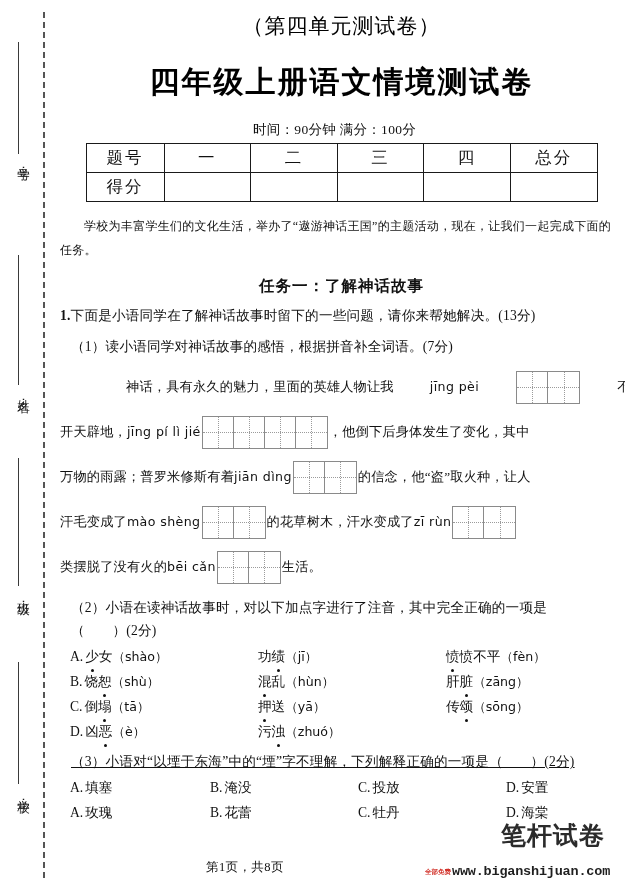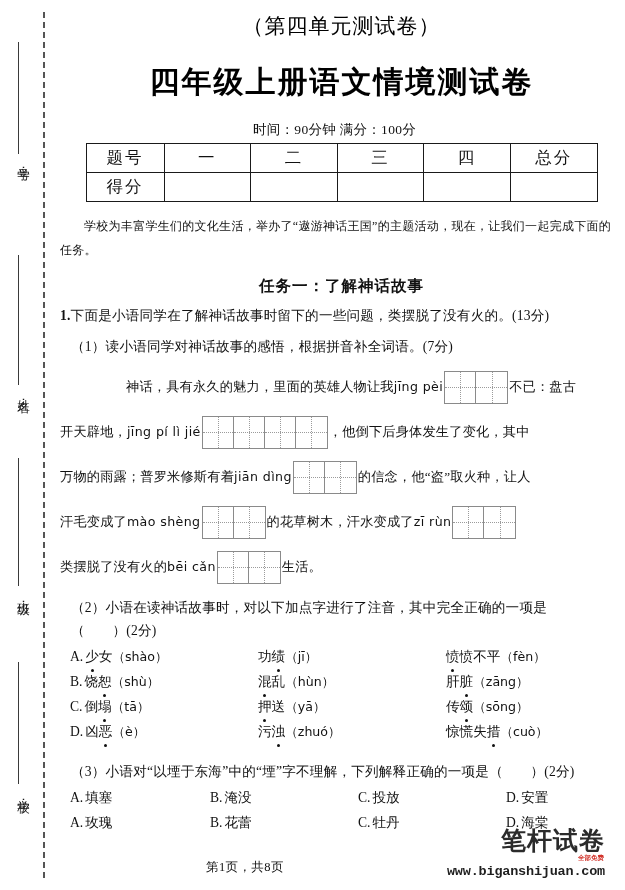--- a/index.html
+++ b/index.html
@@ -126,21 +126,21 @@
   
   .blank-row {
     display: flex;
     align-items: center;
     flex-wrap: nowrap;
     margin: 12px 8px 0 2px;
     font-size: 13.2px;
     line-height: 1.4;
     letter-spacing: 0.2px;
   }
-  .blank-row.pad-left { padding-left: 66px; }
+  .blank-row.pad-left { padding-left: 66px; gap: 36px; }
   .py {
     font-family: "DejaVu Sans", sans-serif;
     font-size: 12.6px;
     letter-spacing: 0.4px;
     white-space: nowrap;
   }
   .txt { white-space: nowrap; }
 
   .grid {
     display: flex;
@@ -228,22 +228,21 @@
     font-weight: 700;
     color: #2b2b2b;
     letter-spacing: 1px;
     line-height: 1;
     margin-left: 26px;
     font-family: "Liberation Sans", sans-serif;
   }
   #watermark-row {
     display: flex;
     align-items: flex-end;
-    margin-top: 2px;
-    flex-direction: column;
+    margin-top: 17px;
   }
   #watermark-badge {
     font-size: 6.5px;
     font-weight: 700;
     color: #d2322a;
     line-height: 1;
     margin-bottom: 3px;
     margin-right: 1px;
     white-space: nowrap;
   }
@@ -309,21 +308,21 @@
       <td></td>
     </tr>
   </tbody>
     </table>
 
   <div class="para indent">学校为丰富学生们的文化生活，举办了“遨游神话王国”的主题活动，现在，让我们一起完成下面的任务。</div>
 
   <div id="task-heading">任务一：了解神话故事</div>
 
   <div class="q-line">
-    <span class="q-num">1.</span><span>下面是小语同学在了解神话故事时留下的一些问题，类摆脱了没有火的。(13分)</span>
+    <span class="q-num">1.</span><span>下面是小语同学在了解神话故事时留下的一些问题，请你来帮她解决。(13分)</span>
   </div>
 
   <div class="q-line sub-q">（1）读小语同学对神话故事的感悟，根据拼音补全词语。(7分)</div>
 
   <div class="blank-row pad-left">
     <span class="txt">神话，具有永久的魅力，里面的英雄人物让我</span>
     <span class="py">jīng pèi</span>
     <span class="grid">
       <span class="cell"></span>
       <span class="cell"></span>
@@ -454,29 +453,23 @@
         <span class="dotted-char">恶</span>
         <span></span>
         <span class="py-paren">（è）</span>
     </span>
     <span class="opt w3">
       <span>污</span>
         <span class="dotted-char">浊</span>
         <span></span>
         <span class="py-paren">（zhuó）</span>
     </span>
-    <span class="opt">
-      <span>惊慌失</span>
-        <span class="dotted-char">措</span>
-        <span></span>
-        <span class="py-paren">（cuò）</span>
-    </span>
-  </div>
-
-  <div class="q-line sub-q" style="margin-top:17px;">（3）小语对“以堙于东海”中的“堙”字不理解，下列解释正确的一项是（　　）(2分)</div>
+  </div>
+
+  <div class="q-line sub-q" style="margin-top:7px;text-decoration:underline;">（3）小语对“以堙于东海”中的“堙”字不理解，下列解释正确的一项是（　　）(2分)</div>
   <div class="opt-row">
     <span class="opt w4a">
       <span class="opt-tag">A.</span>
       <span>填塞</span>
     </span>
     <span class="opt w4b">
       <span class="opt-tag">B.</span>
       <span>淹没</span>
     </span>
     <span class="opt w4b">

